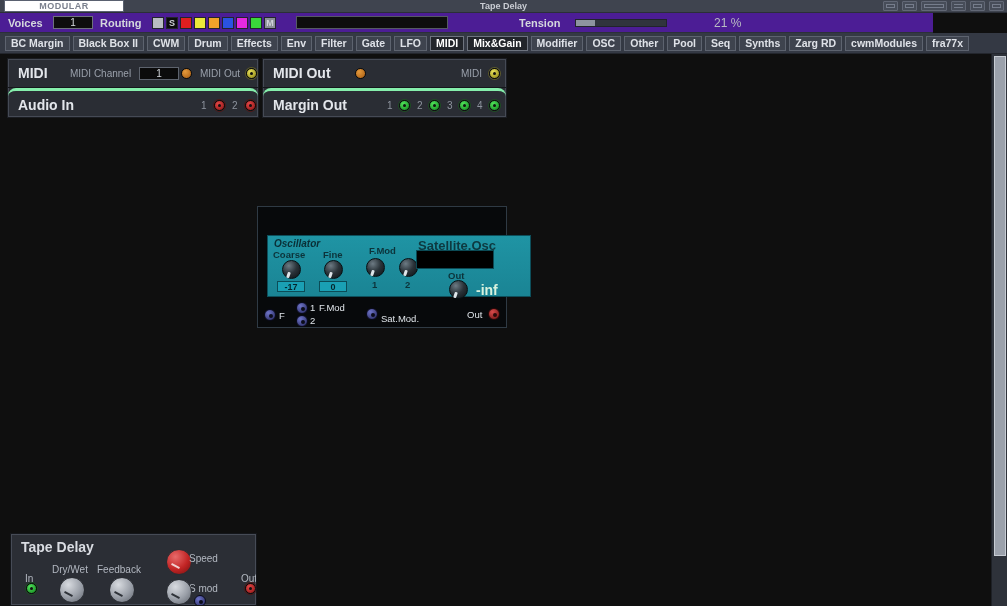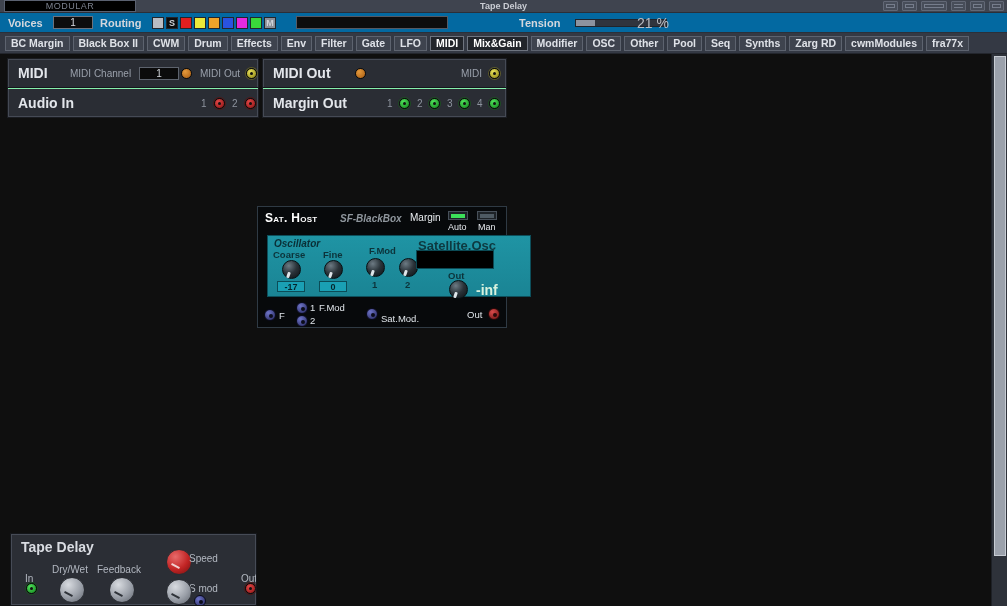--- a/index.html
+++ b/index.html
@@ -11,23 +11,23 @@
   }
   #app { position: relative; width: 1007px; height: 606px; background: #0f0f0f; }
 
   
   .titlebar {
     position: absolute; left: 0; top: 0; width: 1007px; height: 13px;
     background: #3f444f;
     border-bottom: 1px solid #2b2f38;
   }
   .tb-logo {
-    position: absolute; left: 4px; top: 0px; width: 132px; height: 12px;
-    background: #000000; border: 1px solid #5a6170;
-    color: #7b818e; font-size: 9px; font-weight: normal; letter-spacing: .5px;
+    position: absolute; left: 4px; top: 0px; width: 120px; height: 12px;
+    background: #ffffff; border: 1px solid #5a6170;
+    color: #7b818e; font-size: 9px; font-weight: bold; letter-spacing: .5px;
     line-height: 11px; text-align: center; overflow: hidden;
     font-family: "Liberation Sans", sans-serif;
   }
   .tb-title {
     position: absolute; left: 0; top: 0; width: 1007px; height: 13px;
     text-align: center; color: #c9ccd3; font-size: 9px; line-height: 12px;
     font-weight: bold;
   }
   .tb-icons { position: absolute; right: 3px; top: 1px; display: flex; gap: 4px; align-items: center; }
   .tb-ic {
@@ -39,22 +39,22 @@
     content: ""; position: absolute; left: 2px; top: 2px; right: 2px; bottom: 2px;
     border: 1px solid #767d8c;
   }
   .tb-ic.wide { width: 26px; }
   .tb-ic.lines::after { border: none; background:
     linear-gradient(to bottom, #767d8c 0 1px, transparent 1px 3px,
       #767d8c 3px 4px, transparent 4px 6px, #767d8c 6px 7px); }
 
   
   .ctrlbar {
-    position: absolute; left: 0; top: 13px; width: 1007px; height: 20px;
-    background: #0369a1;
+    position: absolute; left: 0; top: 13px; width: 933px; height: 20px;
+    background: #4c1d95;
     border-bottom: 1px solid #2c3039;
   }
   .lbl { color: #d4d7dd; font-size: 11px; font-weight: bold; line-height: 20px; }
   .voices-label { position: absolute; left: 8px; top: 0; }
   .voices-field {
     position: absolute; left: 53px; top: 3px; width: 40px; height: 13px;
     background: #0d0d0d; border: 1px solid #6d727c;
     color: #d8dbe1; font-size: 10px; text-align: center; line-height: 12px;
   }
   .routing-label { position: absolute; left: 100px; top: 0; }
@@ -65,22 +65,22 @@
   .route-field {
     position: absolute; left: 296px; top: 3px; width: 152px; height: 13px;
     background: #0d0d0d; border: 1px solid #555a64;
   }
   .tension-label { position: absolute; left: 519px; top: 0; }
   .tension-track {
     position: absolute; left: 575px; top: 6px; width: 92px; height: 8px;
     background: #30343d; border: 1px solid #21242b;
   }
   .tension-fill { height: 100%; background: #8d939f; width: 21%; }
-  .tension-val { position: absolute; left: 637px; top: 0; color: #b9bcc3;
-    font-size: 14px; line-height: 20px; }
+  .tension-val { position: absolute; left: 714px; top: 0; color: #b9bcc3;
+    font-size: 12px; line-height: 20px; }
 
   
   .tabbar {
     position: absolute; left: 0; top: 33px; width: 1007px; height: 21px;
     background: #343944; border-bottom: 1px solid #23262d;
     display: flex; align-items: center; padding-left: 5px; gap: 3px;
   }
   .tab {
     height: 15px; padding: 0 5px;
     background: #3e434e; border: 1px solid #5d6personally;
@@ -91,21 +91,21 @@
   .tab.sel { background: #22252b; border-color: #6e7embed; border-color: #6e747f; color: #fff; }
 
   
   .iopanel {
     position: absolute; background: #2a2d34;
     border: 1px solid #1a1c21; box-shadow: 0 0 0 1px #454a55 inset;
   }
   #midi-panel  { left: 7px;   top: 58px; width: 252px; height: 60px; }
   #out-panel   { left: 262px; top: 58px; width: 245px; height: 60px; }
   .io-row { position: relative; height: 29px; border-bottom: 1px solid #15171b; }
-  .io-row:last-child { border-bottom: none; border-top: 1px solid #86efac; }
+  .io-row:last-child { border-bottom: none; border-top: 3px solid #86efac; border-radius: 8px; }
   .io-title {
     position: absolute; left: 10px; top: 0; line-height: 29px;
     color: #e3e6eb; font-size: 14px; font-weight: bold;
   }
   .io-sub {
     position: absolute; line-height: 29px; color: #9aa0ab; font-size: 10px;
   }
   .chan-field {
     position: absolute; top: 8px; width: 40px; height: 13px;
     background: #0b0b0b; border: 1px solid #5d636d;
@@ -325,33 +325,20 @@
       <div class="jack-num" style="left:154px">2</div>
       <div class="jack green" style="left:166px"></div>
       <div class="jack-num" style="left:184px">3</div>
       <div class="jack green" style="left:196px"></div>
       <div class="jack-num" style="left:214px">4</div>
       <div class="jack green" style="left:226px"></div>
     </div>
   </div>
 
   <div id="sathost">
-    <div class="sh-head">
-      <div class="sh-name">Sat. Host</div>
-      <div class="sh-sub">SF-BlackBox</div>
-      <div class="sh-margin-lbl">Margin</div>
-      <div class="ledbtn" style="left:190px;top:4px">
-          <i></i>
-        </div>
-      <div class="ledcap" style="left:190px">Auto</div>
-      <div class="ledbtn off" style="left:219px;top:4px">
-          <i></i>
-        </div>
-      <div class="ledcap" style="left:220px">Man</div>
-    </div>
 
     <div class="sh-body">
       <div class="osc-lbl">Oscillator</div>
       <div class="knob-lbl" style="left:5px;top:13px">Coarse</div>
       <div class="knob" style="left:14px;top:24px"></div>
       <div class="numbox" style="left:9px;top:45px">-17</div>
       <div class="knob-lbl" style="left:55px;top:13px">Fine</div>
       <div class="knob" style="left:56px;top:24px"></div>
       <div class="numbox" style="left:51px;top:45px">0</div>
       <div class="knob-lbl" style="left:101px;top:9px">F.Mod</div>

